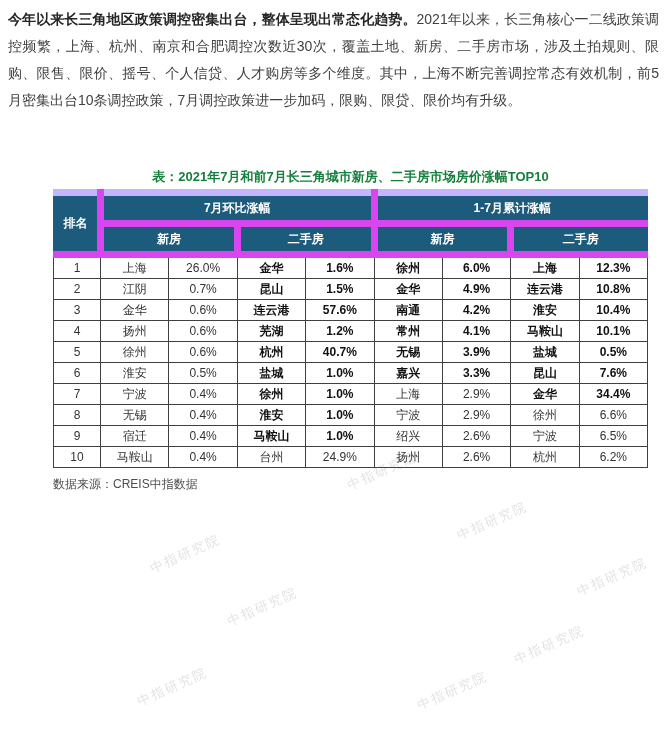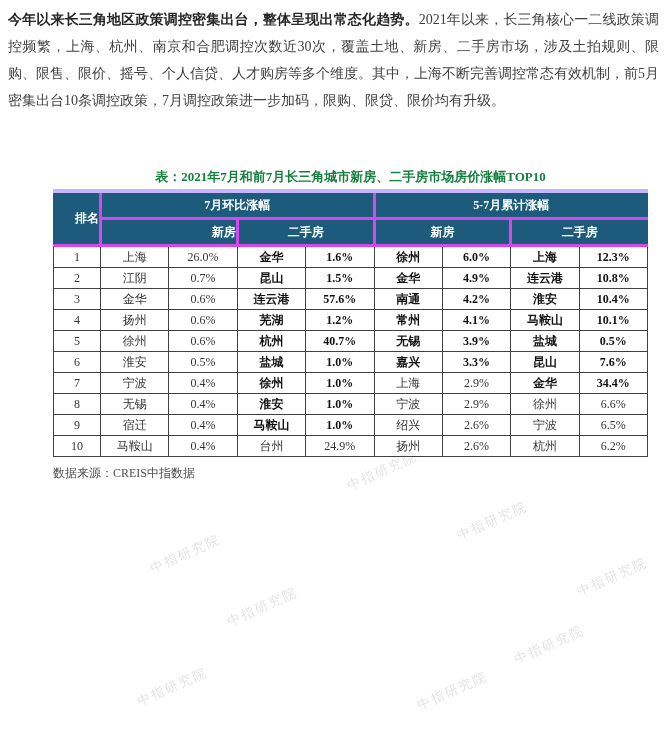--- a/index.html
+++ b/index.html
@@ -1,21 +1,21 @@
 <!DOCTYPE html>
 <html><head>
 <meta charset="utf-8">
 <style>
   html,body{margin:0;padding:0;background:#ffffff;}
   .page{
     position:relative;
     width:667px;height:740px;
     overflow:hidden;
     background:#fff;
-    font-family:Liberation Serif, serif;
+    font-family:Liberation Sans, sans-serif;
     color:#3f3f3f;
     border-radius:28px;
   }
   .content{padding:6px 8px 0 8px;}
   p.para{
     margin:0;
     font-size:14px;
     line-height:27px;
     text-align:justify;
     color:#3f3f3f;
@@ -37,27 +37,27 @@
     width:595px;
     table-layout:fixed;
     border:1px solid #333;
     font-size:12px;
   }
   table.rank-table col.c-rank{width:47px;}
   table.rank-table thead th{
     background:#1d5b7c;
     color:#ffffff;
     font-weight:bold;
-    border:3px solid #d946ef;
+    border:7px solid #d946ef;
     height:24px;
     font-size:12px;
     padding:0;
   }
-  table.rank-table thead tr:first-child th{border-top:4px solid #c4b5fd;}
-  table.rank-table thead th:first-child{border-left:1px solid #1d5b7c;text-align:right;}
+  table.rank-table thead tr:first-child th{border-top:7px solid #c4b5fd;}
+  table.rank-table thead th:first-child{border-left:1px solid #1d5b7c;}
   table.rank-table thead th:last-child{border-right:1px solid #1d5b7c;}
   table.rank-table tbody td{
     border:1px solid #404040;
     height:20px;
     text-align:center;
     color:#333;
     padding:0;
     background:#fff;
   }
   table.rank-table tbody td.b{font-weight:bold;color:#111;}
@@ -107,21 +107,21 @@
             <col>
             <col>
             <col>
             <col>
             <col>
         </colgroup>
         <thead>
           <tr>
             <th rowspan="2">排名</th>
             <th colspan="4">7月环比涨幅</th>
-            <th colspan="4">5-7月累计涨幅</th>
+            <th colspan="4">1-7月累计涨幅</th>
           </tr>
           <tr>
             <th colspan="2">新房</th>
             <th colspan="2">二手房</th>
             <th colspan="2">新房</th>
             <th colspan="2">二手房</th>
           </tr>
         </thead>
         <tbody>
           <tr>

